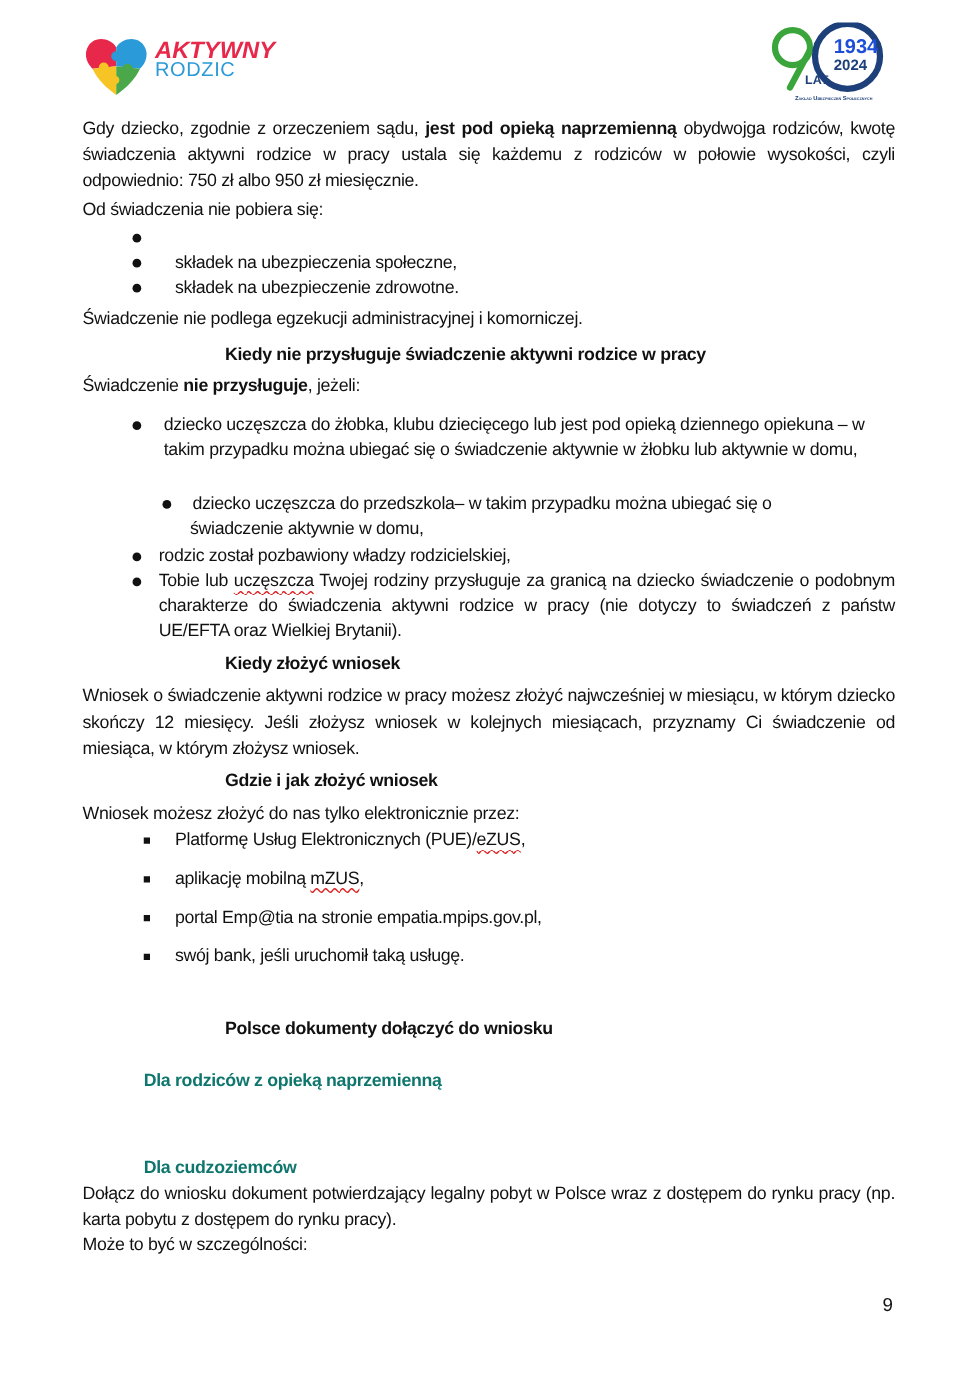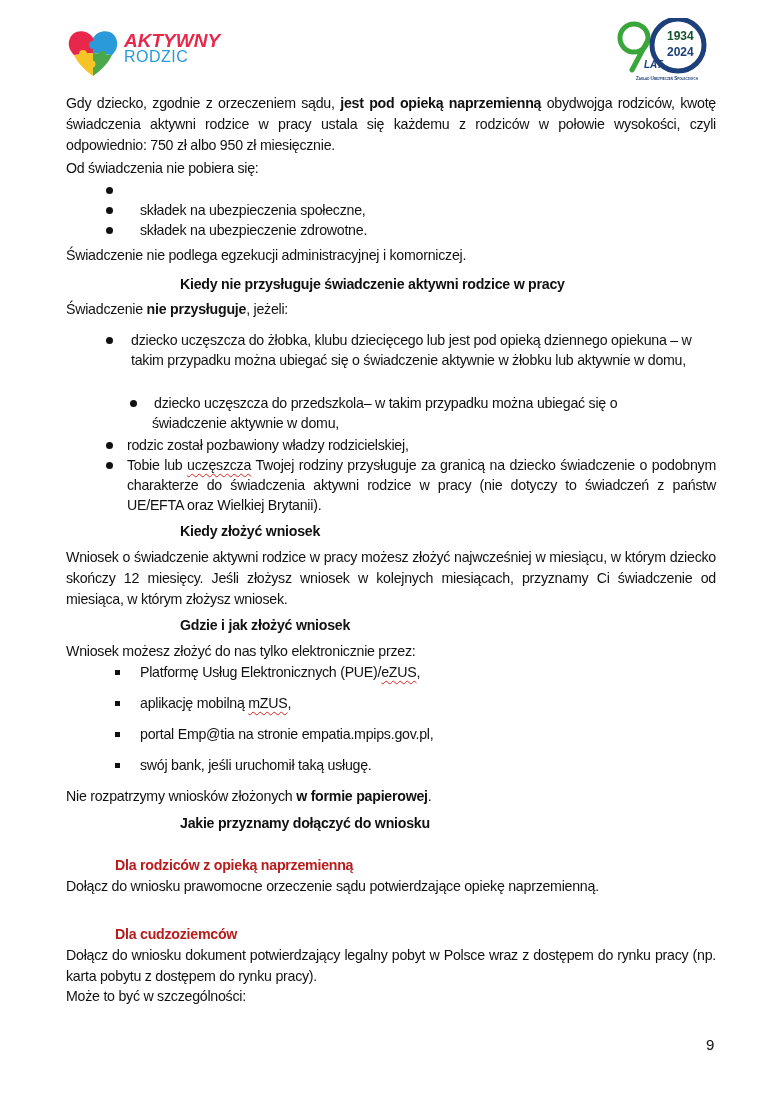--- a/index.html
+++ b/index.html
@@ -3,21 +3,21 @@
 <meta charset="utf-8">
 <style>
   html, body { margin: 0; padding: 0; background: #ffffff; }
   body { width: 784px; height: 1113px; position: relative; overflow: hidden;
          font-family: "Liberation Sans", sans-serif; color: #111; }
   .page { position: absolute; left: 0; top: 0; width: 784px; height: 974px; background: #fff; }
   .txt { position: absolute; left: 66px; width: 650px; font-size: 14.2px; line-height: 21px; letter-spacing: -0.25px; }
   .just { text-align: justify; text-align-last: left; }
   .b { font-weight: bold; }
   .heading { position: absolute; font-size: 14.2px; font-weight: bold; letter-spacing: -0.25px; line-height: 20px; }
-  .green { color: #b91c1c; }
+  .green { color: #0f766e; }
   .bullet-row { position: absolute; font-size: 14.2px; line-height: 20px; letter-spacing: -0.25px; }
   .dot { position: absolute; width: 7px; height: 7px; border-radius: 50%; background: #111; }
   .sq { position: absolute; width: 5px; height: 5px; background: #111; }
   .squig { text-decoration: underline wavy #d22; text-decoration-thickness: 1px; text-underline-offset: 3px; }
   .logo-left { position: absolute; left: 66px; top: 26px; width: 160px; height: 54px; }
   .logo-right { position: absolute; left: 612px; top: 18px; width: 110px; height: 68px; }
   .pagenum { position: absolute; left: 706px; top: 1036px; font-size: 15px; }
 </style>
 </head>
 <body>
@@ -38,23 +38,23 @@
     <div style="position:absolute;left:58px;top:4px;font-weight:bold;font-style:italic;font-size:19px;color:#e8284a;letter-spacing:0px;">AKTYWNY</div>
     <div style="position:absolute;left:58px;top:22px;font-size:16px;color:#2b9ad8;letter-spacing:0.5px;">RODZIC</div>
   </div>
 
   <div class="logo-right">
     <svg width="110" height="68" viewBox="0 0 110 68" style="position:absolute;left:0;top:0">
       <circle cx="22" cy="20" r="14" fill="none" stroke="#3aa53a" stroke-width="5"></circle>
       <path d="M36 22 L20 52" stroke="#3aa53a" stroke-width="5" fill="none" stroke-linecap="round"></path>
       <circle cx="66" cy="27" r="26" fill="none" stroke="#1d3f7a" stroke-width="5"></circle>
     </svg>
-    <div style="position:absolute;left:55px;top:11px;font-weight:bold;font-size:12px;color:#14532d;">1934</div>
+    <div style="position:absolute;left:55px;top:11px;font-weight:bold;font-size:16px;color:#1d4ed8;">1934</div>
     <div style="position:absolute;left:55px;top:27px;font-weight:bold;font-size:12px;color:#1d3f7a;">2024</div>
-    <div style="position:absolute;left:32px;top:41px;font-weight:bold;font-size:10px;color:#1d3f7a;font-style:italic;">LAT</div>
+    <div style="position:absolute;left:32px;top:41px;font-weight:bold;font-size:10px;color:#1d3f7a;">LAT</div>
     <div style="position:absolute;left:0px;top:58px;width:110px;text-align:center;font-weight:bold;font-size:4.6px;color:#1d3f7a;font-variant:small-caps;white-space:nowrap;">Zakład Ubezpieczeń Społecznych</div>
   </div>
 
   <div class="txt just" style="top:93px;">
     <span>Gdy dziecko, zgodnie z orzeczeniem sądu, </span><span class="b">jest pod opieką naprzemienną</span><span> obydwojga rodziców, kwotę świadczenia aktywni rodzice w pracy ustala się każdemu z rodziców w połowie wysokości, czyli odpowiednio: 750 zł albo 950 zł miesięcznie.</span>
   </div>
 
   <div class="txt" style="top:158px;">Od świadczenia nie pobiera się:</div>
   <div class="dot" style="left:106px;top:187px;"></div>
   <div class="bullet-row" style="left:140px;top:200px;"><span>składek na ubezpieczenia społeczne,</span></div>
@@ -105,27 +105,23 @@
   <div class="sq" style="left:115px;top:732px;"></div>
   <div class="bullet-row" style="left:140px;top:724px;">
     <span>portal Emp@tia na stronie empatia.mpips.gov.pl,</span>
   </div>
 
   <div class="sq" style="left:115px;top:763px;"></div>
   <div class="bullet-row" style="left:140px;top:755px;">
     <span>swój bank, jeśli uruchomił taką usługę.</span>
   </div>
 
-  <div class="txt" style="top:786px;">
-    <span>Nie rozpatrzymy wniosków złożonych </span><span class="b">w formie papierowej</span><span>.</span>
-  </div>
 
-  <div class="heading" style="left:180px;top:813px;">Jakie przyznamy dołączyć do wniosku</div>
+  <div class="heading" style="left:180px;top:813px;">Polsce dokumenty dołączyć do wniosku</div>
 
   <div class="heading green" style="left:115px;top:855px;">Dla rodziców z opieką naprzemienną</div>
-  <div class="txt" style="top:876px;">Dołącz do wniosku prawomocne orzeczenie sądu potwierdzające opiekę naprzemienną.</div>
 
   <div class="heading green" style="left:115px;top:924px;">Dla cudzoziemców</div>
   <div class="txt" style="top:986px;">Może to być w szczególności:</div>
   <div class="txt just" style="top:945px;">Dołącz do wniosku dokument potwierdzający legalny pobyt w Polsce wraz z dostępem do rynku pracy (np. karta pobytu z dostępem do rynku pracy).</div>
 
   <div class="pagenum">9</div>
 </div>
 
 </body></html>

